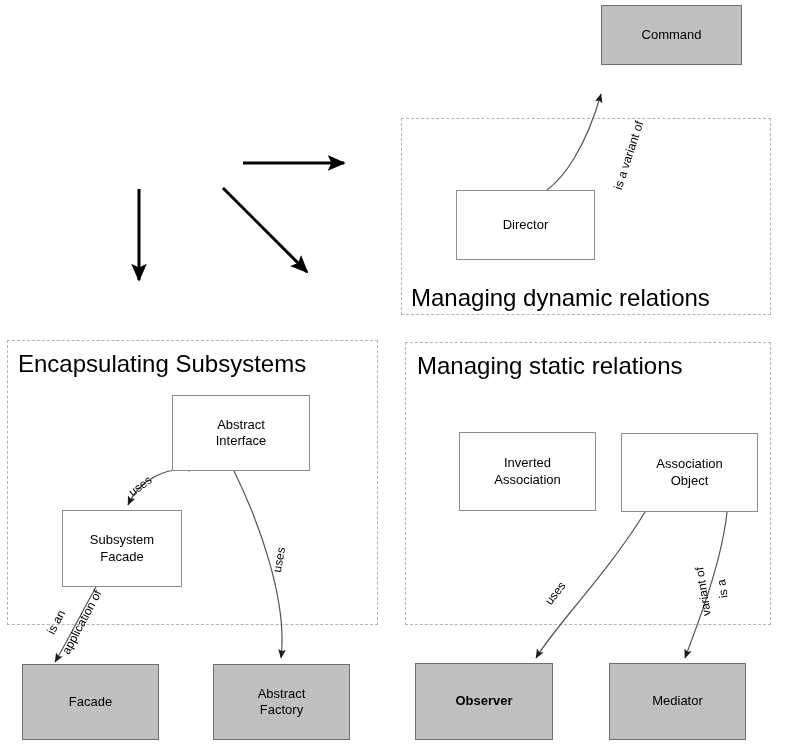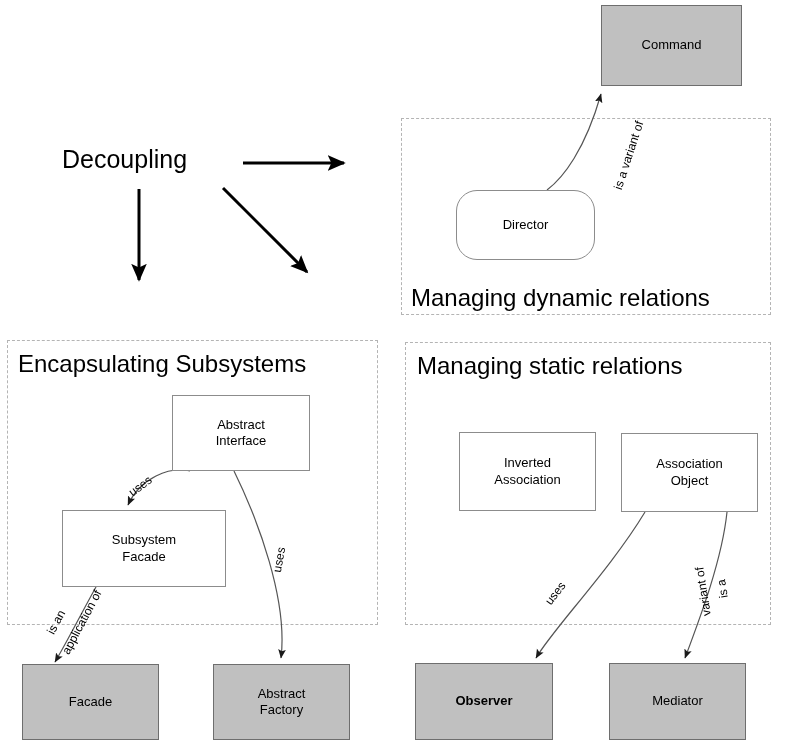--- a/index.html
+++ b/index.html
@@ -80,21 +80,20 @@
 
   <div class="panel" style="left:401px; top:118px; width:370px; height:197px;"></div>
   <div class="panel-title" style="left:411px; top:284px;">Managing dynamic relations</div>
 
   <div class="panel" style="left:7px; top:340px; width:371px; height:285px;"></div>
   <div class="panel-title" style="left:18px; top:350px;">Encapsulating Subsystems</div>
 
   <div class="panel" style="left:405px; top:342px; width:366px; height:283px;"></div>
   <div class="panel-title" style="left:417px; top:352px;">Managing static relations</div>
 
-  <div class="root-label" style="left:62px; top:145px;">Decoupling</div>
 
   <svg class="layer" viewBox="0 0 787 756" xmlns="http://www.w3.org/2000/svg">
     <defs>
       <marker id="ah-thin" markerWidth="9" markerHeight="9" refX="7.2" refY="3.2" orient="auto" markerUnits="strokeWidth">
         <path d="M0,0 L7.6,3.2 L0,6.4 L1.6,3.2 Z" fill="#1a1a1a"></path>
       </marker>
       <marker id="ah-thick" markerWidth="7" markerHeight="7" refX="5.4" refY="2.6" orient="auto" markerUnits="strokeWidth">
         <path d="M0,0 L6,2.6 L0,5.2 L1.2,2.6 Z" fill="#000000"></path>
       </marker>
     </defs>
@@ -127,28 +126,28 @@
 
     <g>
       <path d="M645,512 C610,570 552,630 536,658" fill="none" stroke="#555555" stroke-width="1.2" marker-end="url(#ah-thin)"></path>
     </g>
 
     <g>
       <path d="M727,512 C722,560 700,618 685,658" fill="none" stroke="#555555" stroke-width="1.2" marker-end="url(#ah-thin)"></path>
     </g>
   </svg>
 
-  <div class="node shaded" style="left:601px; top:5px; width:141px; height:81px;">Command</div>
+  <div class="node shaded" style="left:601px; top:5px; width:141px; height:60px;">Command</div>
 
-  <div class="node plain" style="left:456px; top:190px; width:139px; height:70px;border-radius:21px;">Director</div>
+  <div class="node plain" style="left:456px; top:190px; width:139px; height:70px;">Director</div>
 
   <div class="node plain" style="left:172px; top:395px; width:138px; height:76px;">Abstract
 Interface</div>
 
-  <div class="node plain" style="left:62px; top:510px; width:164px; height:77px;">Subsystem
+  <div class="node plain" style="left:62px; top:510px; width:120px; height:77px;">Subsystem
 Facade</div>
 
   <div class="node shaded" style="left:22px; top:664px; width:137px; height:76px;">Facade</div>
 
   <div class="node shaded" style="left:213px; top:664px; width:137px; height:76px;">Abstract
 Factory</div>
 
   <div class="node plain" style="left:431px; top:432px; width:137px; height:79px;margin-left:28px;">Inverted
 Association</div>
 

